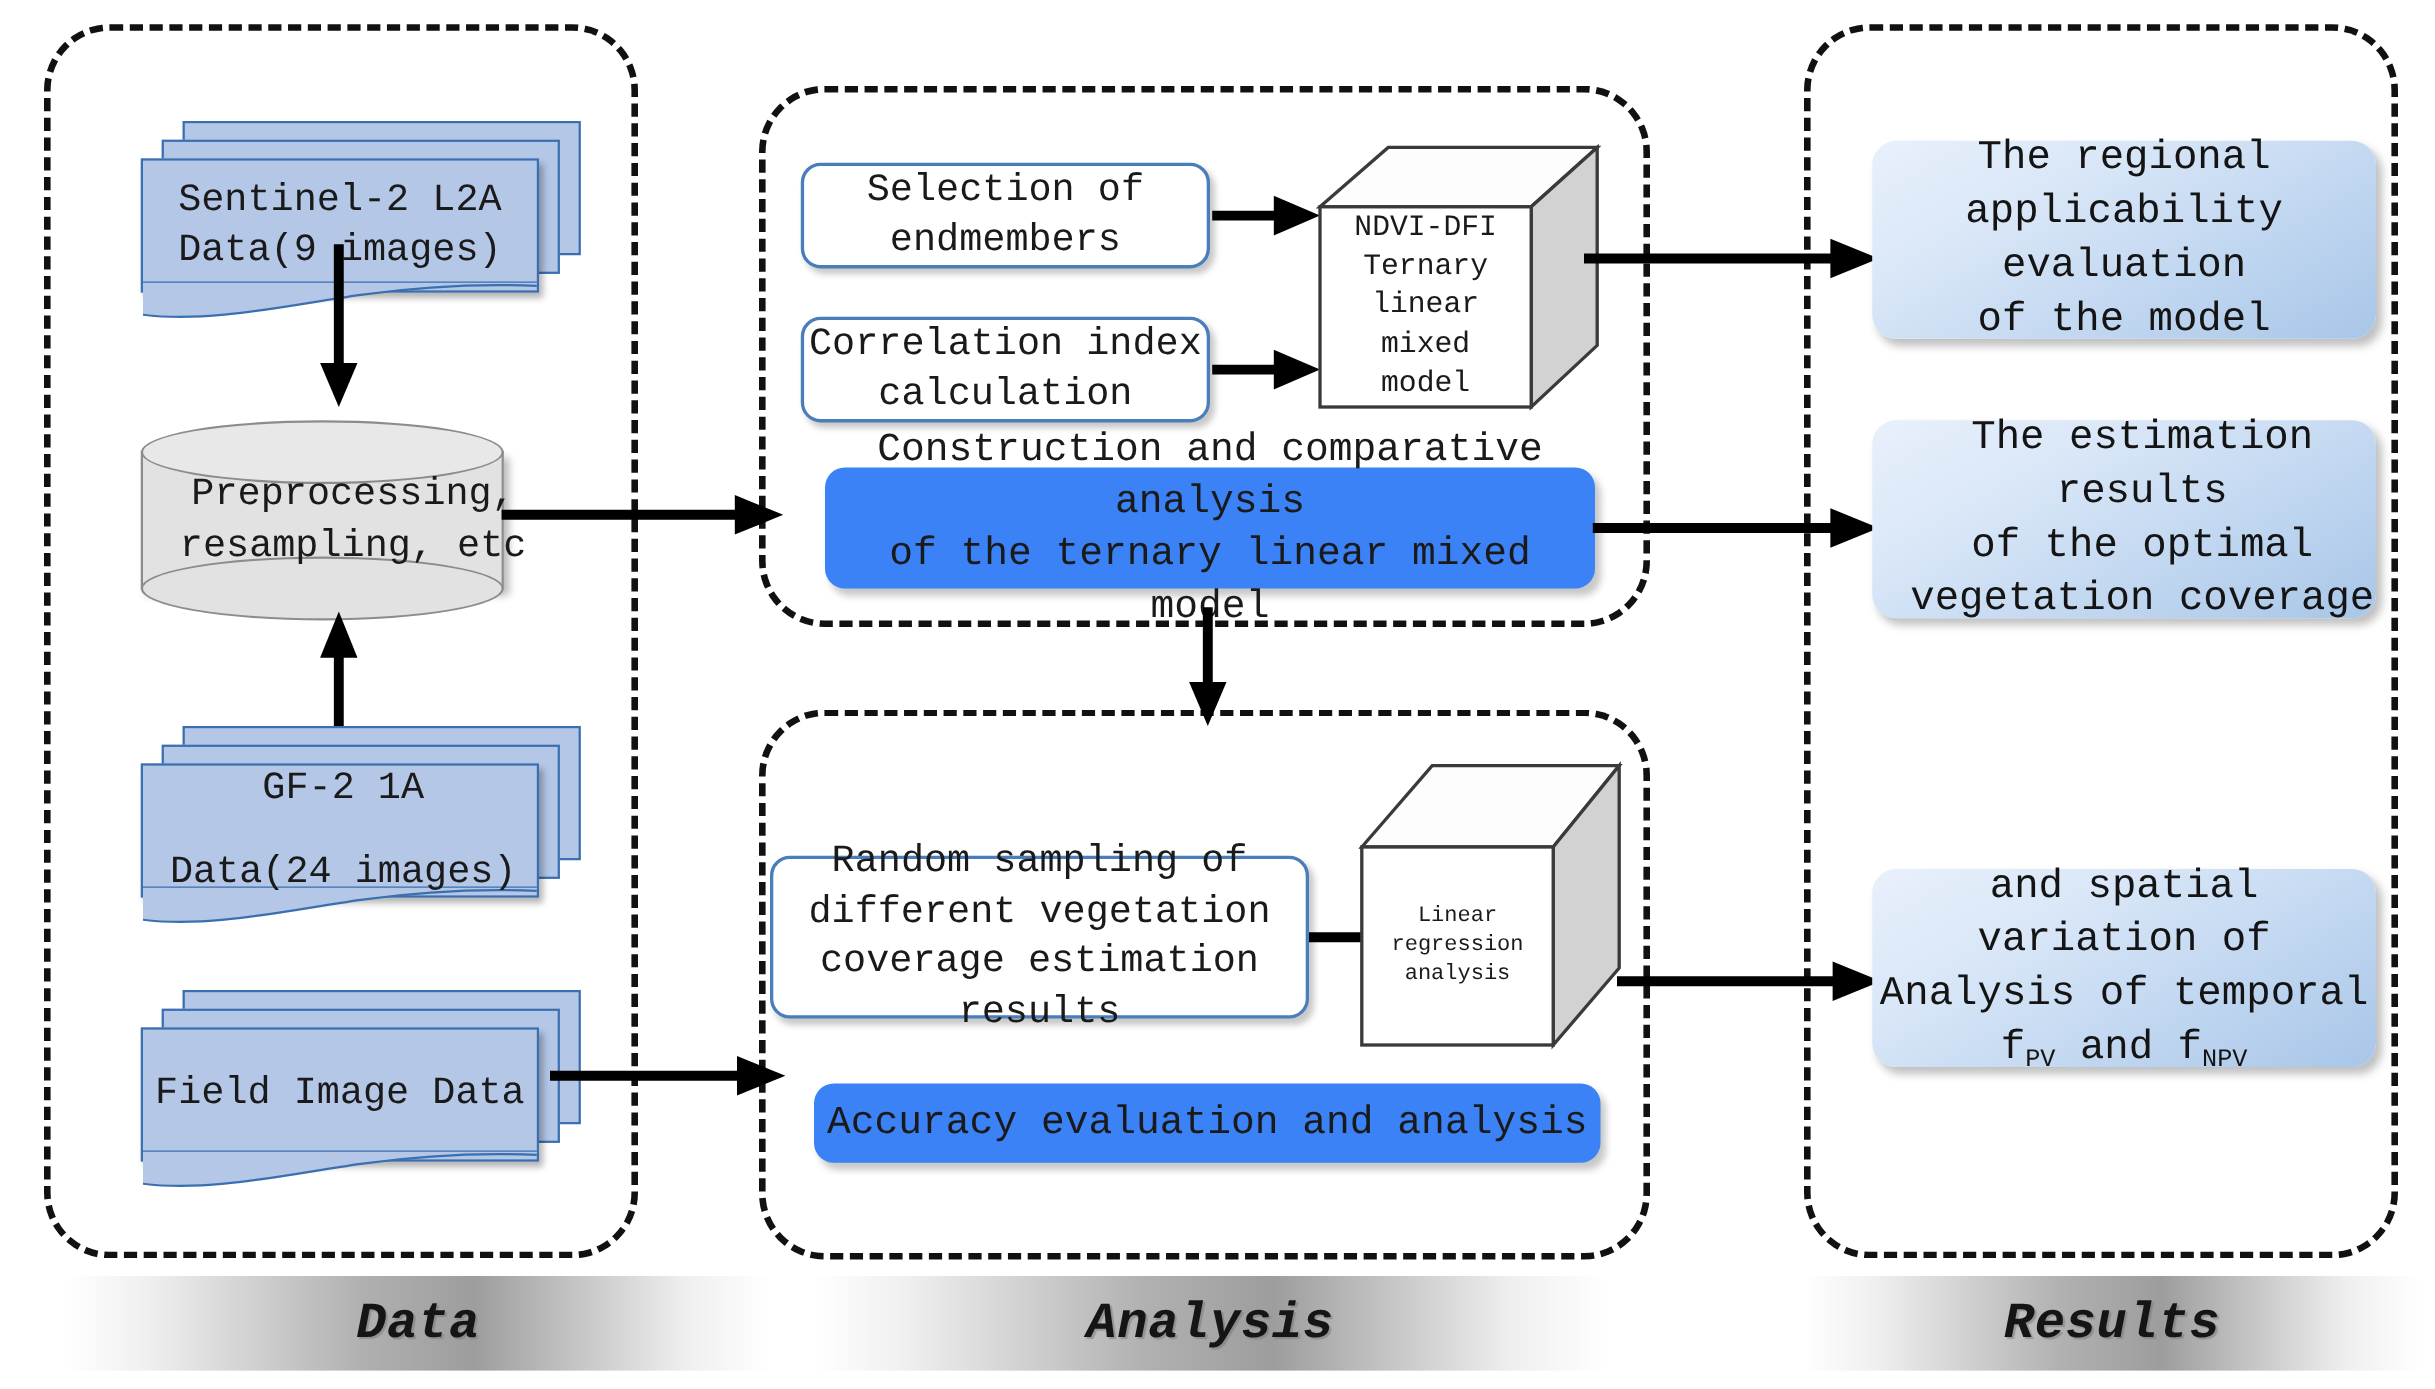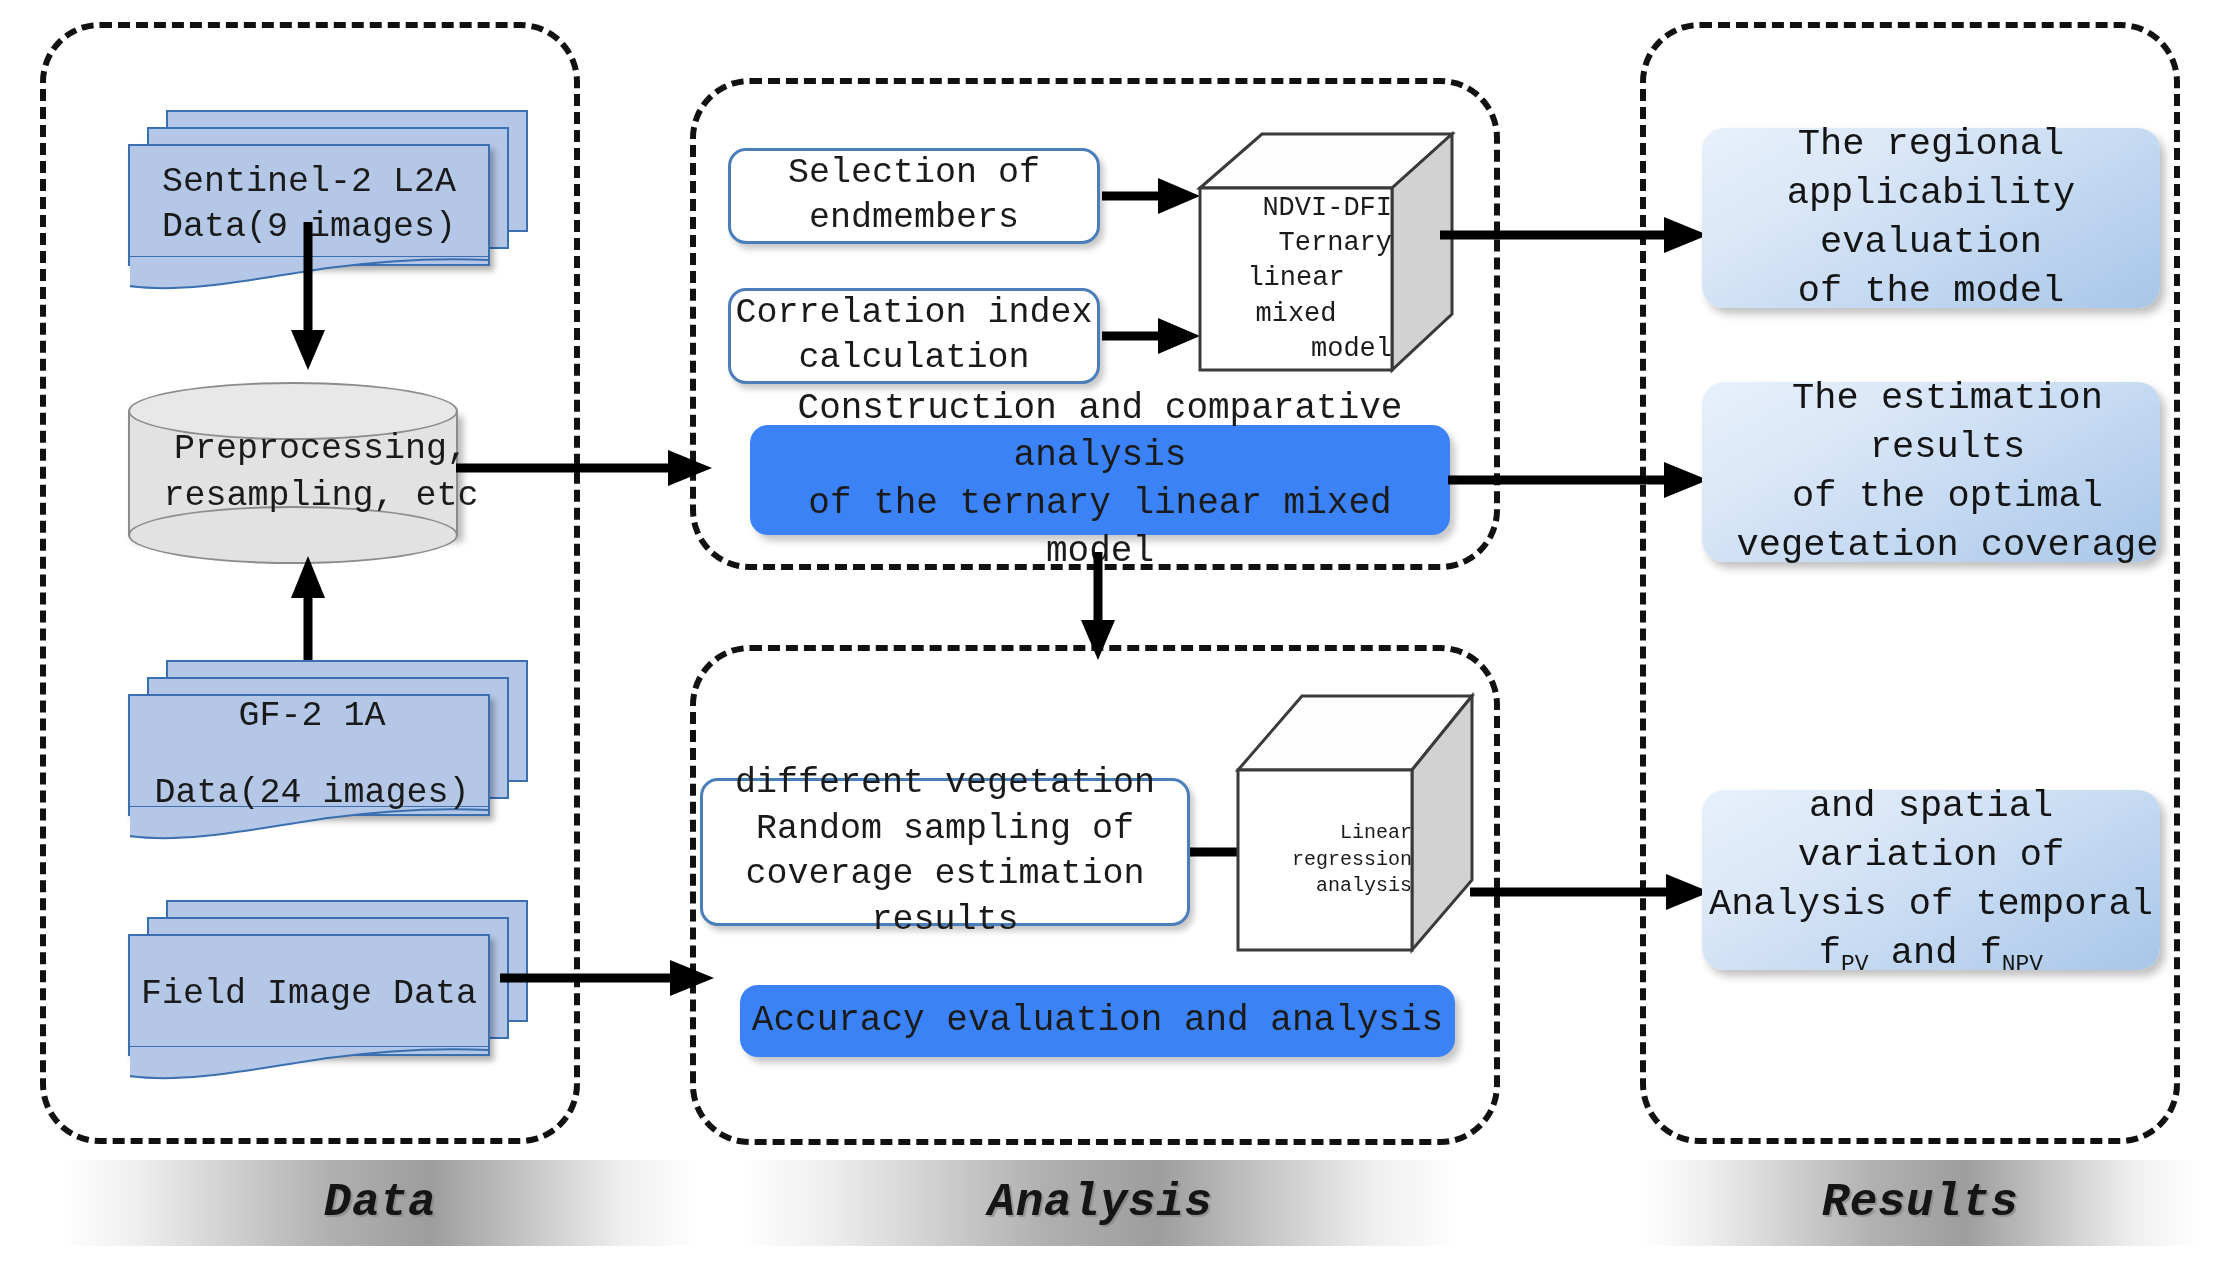--- a/index.html
+++ b/index.html
@@ -113,21 +113,21 @@
     font-size:37px;color:#141414;line-height:1.32;
     box-shadow:5px 6px 8px rgba(0,0,0,.25);
   }
   .rbox sub{font-size:.62em;vertical-align:baseline;position:relative;top:.30em;}
 
   
   .cube{position:absolute;}
   .cube svg{position:absolute;left:0;top:0;overflow:visible;}
   .cube .txt{
     position:absolute;z-index:5;
-    display:flex;flex-direction:column;align-items:flex-end;justify-content:center;
+    display:flex;flex-direction:column;align-items:center;justify-content:center;
     text-align:center;color:#1a1a1a;
   }
 
   
   .arrow{position:absolute;}
   .arrow svg{display:block;overflow:visible;}
 </style>
 </head>
 <body>
 
@@ -281,22 +281,22 @@
 
   <div class="arrow" style="left:1078px;top:552px;">
     <svg width="40" height="110" viewBox="0 0 40 110">
       <line x1="20" y1="0" x2="20" y2="78" stroke="#000" stroke-width="9"></line>
       <polygon points="20,108 3,68 37,68" fill="#000"></polygon>
     </svg>
   </div>
 
   <div class="wbox" style="left:700px;top:778px;width:490px;height:148px;">
     <div>
+      <div>Random sampling of</div>
       <div>different vegetation</div>
-      <div>Random sampling of</div>
       <div>coverage estimation results</div>
     </div>
   </div>
 
   <div class="arrow" style="left:1190px;top:832px;">
     <svg width="96" height="40" viewBox="0 0 96 40">
       <line x1="0" y1="20" x2="58" y2="20" stroke="#000" stroke-width="9"></line>
       <polygon points="94,20 52,2 52,38" fill="#000"></polygon>
     </svg>
   </div>

